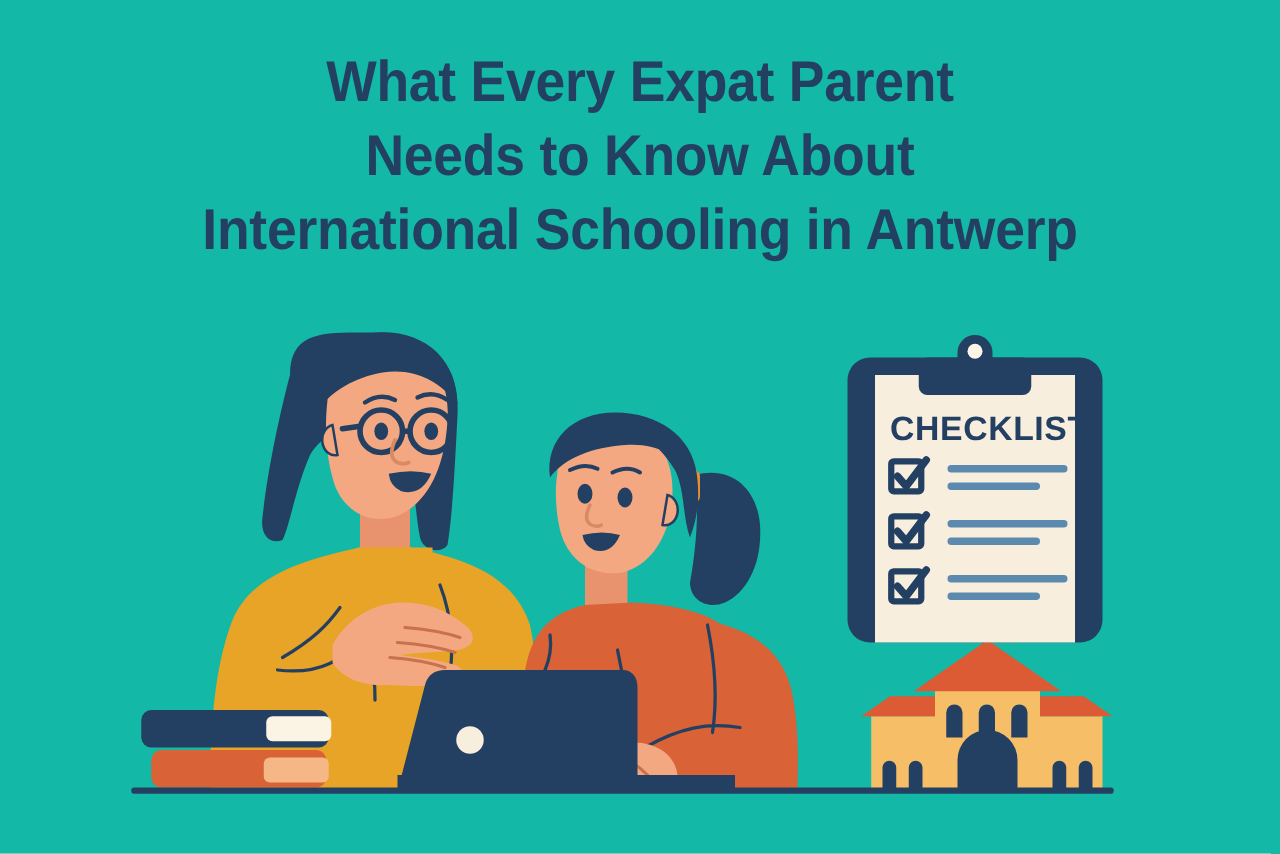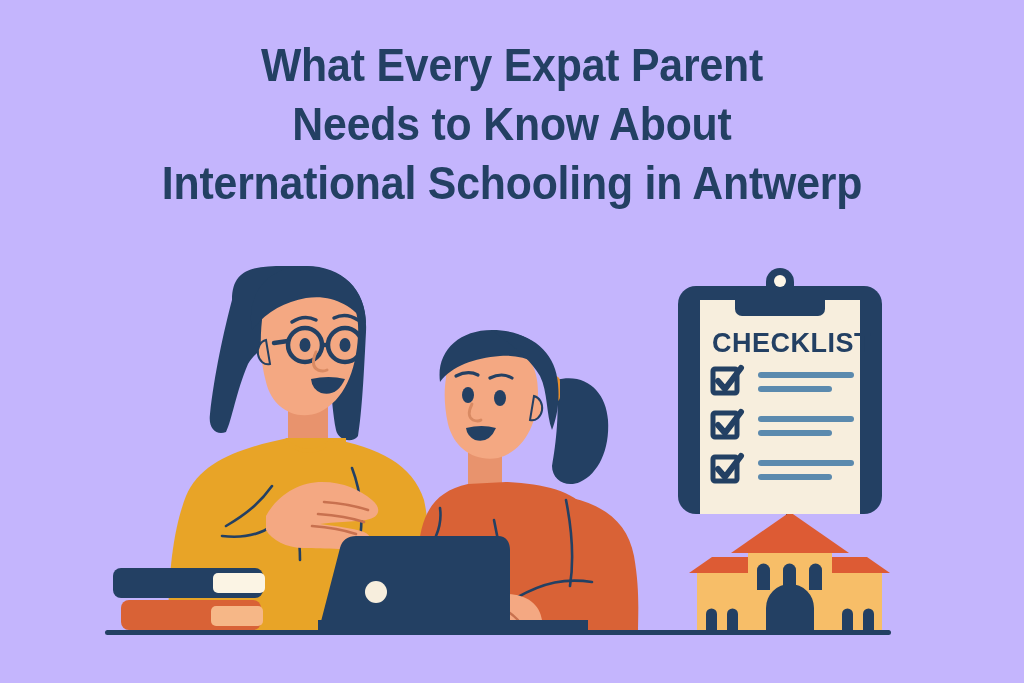--- a/index.html
+++ b/index.html
@@ -8,21 +8,21 @@
     padding: 0;
     background: #fdf6e6;
   }
   body {
     font-family: "Liberation Sans", sans-serif;
   }
   #poster {
     position: relative;
     width: 1024px;
     height: 683px;
-    background: #c4b5fd;
+    background: #14b8a6;
     overflow: hidden;
   }
   #headline {
     position: absolute;
     left: 0;
     top: 36px;
     width: 1024px;
     text-align: center;
     color: #234063;
     font-family: "Liberation Sans", sans-serif;

